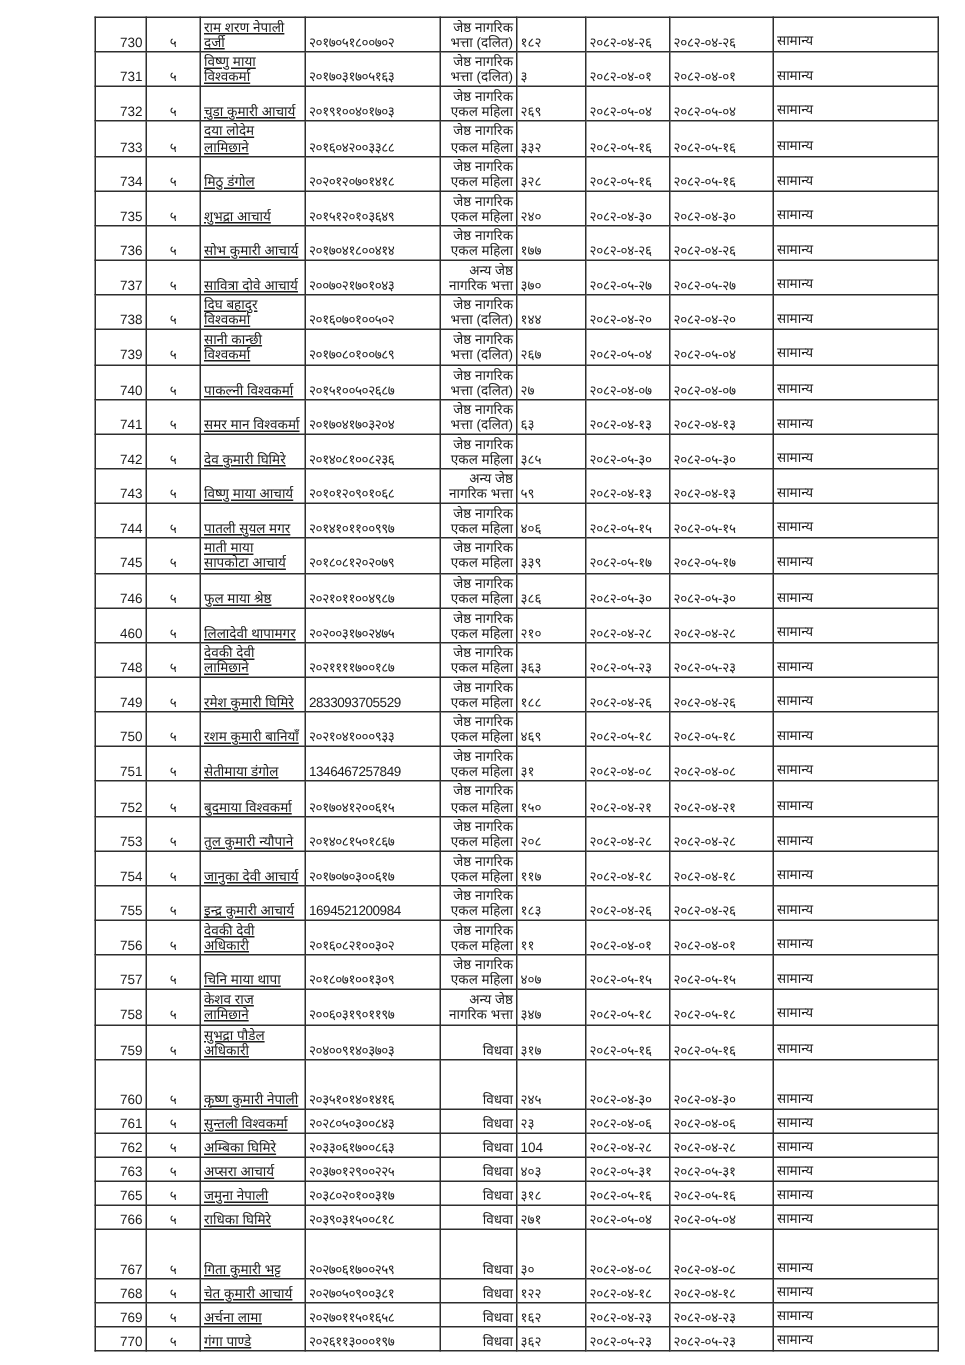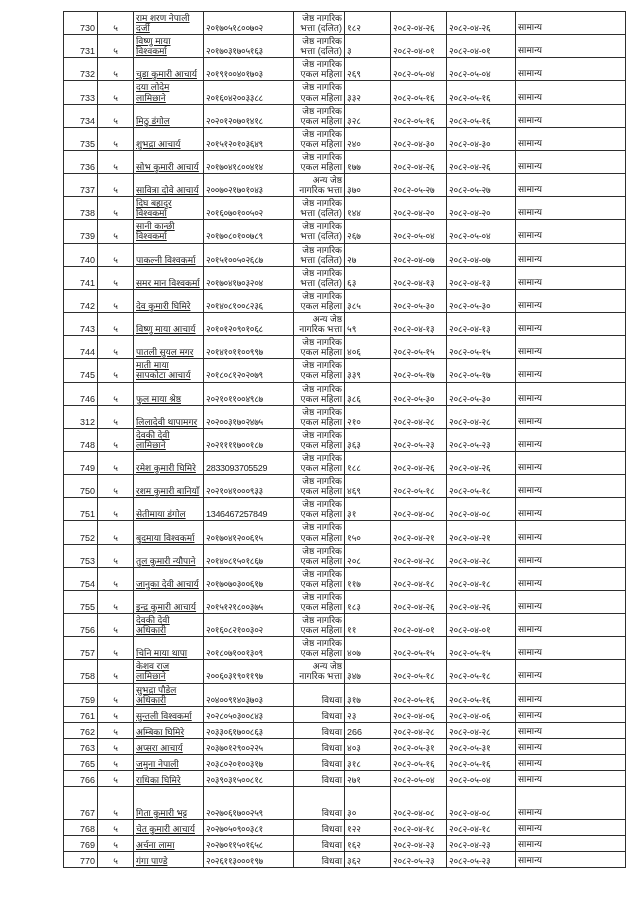--- a/index.html
+++ b/index.html
@@ -248,21 +248,21 @@
       <td class="c-ward">५</td>
       <td class="c-name">फुल माया श्रेष्ठ</td>
       <td class="c-reg">२०२१०११००४९८७</td>
       <td class="c-type">जेष्ठ नागरिक एकल महिला</td>
       <td class="c-ser">३८६</td>
       <td class="c-d1">२०८२-०५-३०</td>
       <td class="c-d2">२०८२-०५-३०</td>
       <td class="c-status">सामान्य</td>
     </tr>
         <tr>
-      <td class="c-sn">312</td>
+      <td class="c-sn">460</td>
       <td class="c-ward">५</td>
       <td class="c-name">लिलादेवी थापामगर</td>
       <td class="c-reg">२०२००३१७०२४७५</td>
       <td class="c-type">जेष्ठ नागरिक एकल महिला</td>
       <td class="c-ser">२१०</td>
       <td class="c-d1">२०८२-०४-२८</td>
       <td class="c-d2">२०८२-०४-२८</td>
       <td class="c-status">सामान्य</td>
     </tr>
         <tr>
@@ -339,21 +339,21 @@
       <td class="c-type">जेष्ठ नागरिक एकल महिला</td>
       <td class="c-ser">११७</td>
       <td class="c-d1">२०८२-०४-१८</td>
       <td class="c-d2">२०८२-०४-१८</td>
       <td class="c-status">सामान्य</td>
     </tr>
         <tr>
       <td class="c-sn">755</td>
       <td class="c-ward">५</td>
       <td class="c-name">इन्द्र कुमारी आचार्य</td>
-      <td class="c-reg">२०१५१२१८००३७५</td>
+      <td class="c-reg">1694521200984</td>
       <td class="c-type">जेष्ठ नागरिक एकल महिला</td>
       <td class="c-ser">१८३</td>
       <td class="c-d1">२०८२-०४-२६</td>
       <td class="c-d2">२०८२-०४-२६</td>
       <td class="c-status">सामान्य</td>
     </tr>
         <tr>
       <td class="c-sn">756</td>
       <td class="c-ward">५</td>
       <td class="c-name">देवकी देवी अधिकारी</td>
@@ -390,38 +390,49 @@
       <td class="c-sn">759</td>
       <td class="c-ward">५</td>
       <td class="c-name">सुभद्रा पौडेल अधिकारी</td>
       <td class="c-reg">२०४००९१४०३७०३</td>
       <td class="c-type">विधवा</td>
       <td class="c-ser">३१७</td>
       <td class="c-d1">२०८२-०५-१६</td>
       <td class="c-d2">२०८२-०५-१६</td>
       <td class="c-status">सामान्य</td>
     </tr>
+        <tr class="tall">
+      <td class="c-sn">760</td>
+      <td class="c-ward">५</td>
+      <td class="c-name">कृष्ण कुमारी नेपाली</td>
+      <td class="c-reg">२०३५१०१४०१४१६</td>
+      <td class="c-type">विधवा</td>
+      <td class="c-ser">२४५</td>
+      <td class="c-d1">२०८२-०४-३०</td>
+      <td class="c-d2">२०८२-०४-३०</td>
+      <td class="c-status">सामान्य</td>
+    </tr>
         <tr>
       <td class="c-sn">761</td>
       <td class="c-ward">५</td>
       <td class="c-name">सुन्तली विश्वकर्मा</td>
       <td class="c-reg">२०२८०५०३००८४३</td>
       <td class="c-type">विधवा</td>
       <td class="c-ser">२३</td>
       <td class="c-d1">२०८२-०४-०६</td>
       <td class="c-d2">२०८२-०४-०६</td>
       <td class="c-status">सामान्य</td>
     </tr>
         <tr>
       <td class="c-sn">762</td>
       <td class="c-ward">५</td>
       <td class="c-name">अम्बिका घिमिरे</td>
       <td class="c-reg">२०३३०६१७००८६३</td>
       <td class="c-type">विधवा</td>
-      <td class="c-ser">266</td>
+      <td class="c-ser">104</td>
       <td class="c-d1">२०८२-०४-२८</td>
       <td class="c-d2">२०८२-०४-२८</td>
       <td class="c-status">सामान्य</td>
     </tr>
         <tr>
       <td class="c-sn">763</td>
       <td class="c-ward">५</td>
       <td class="c-name">अप्सरा आचार्य</td>
       <td class="c-reg">२०३७०१२९००२२५</td>
       <td class="c-type">विधवा</td>

